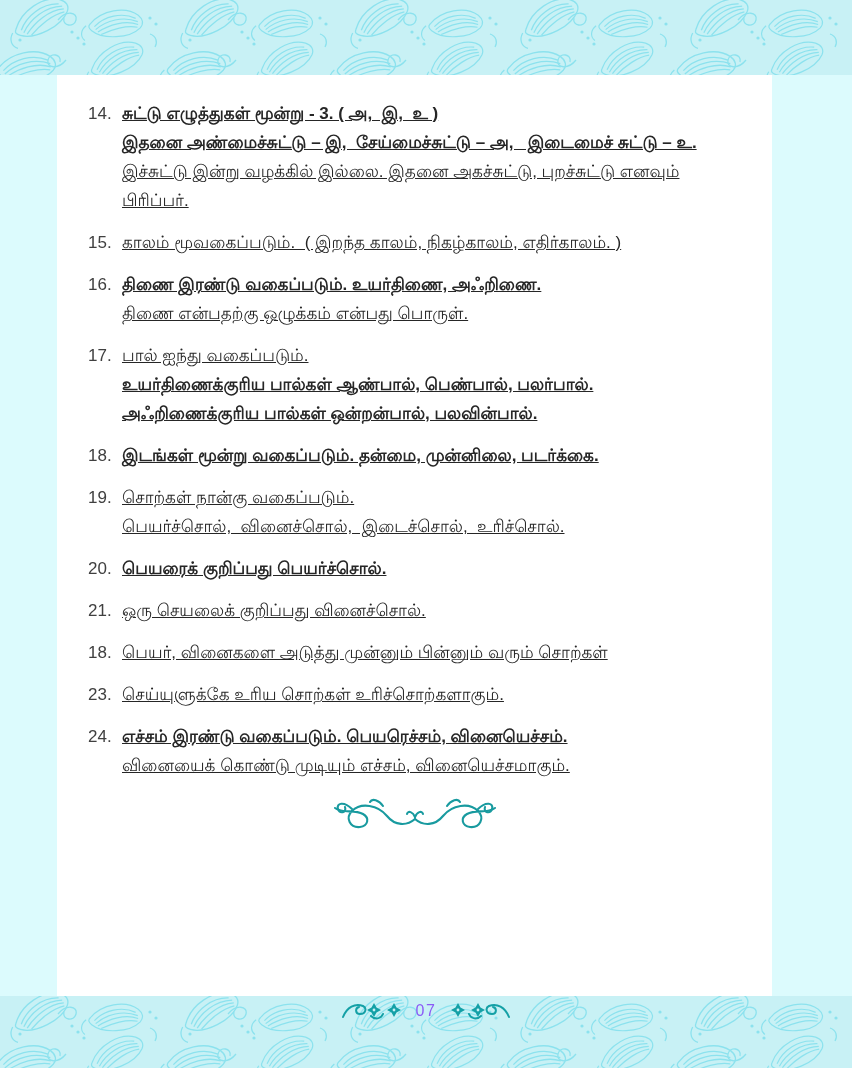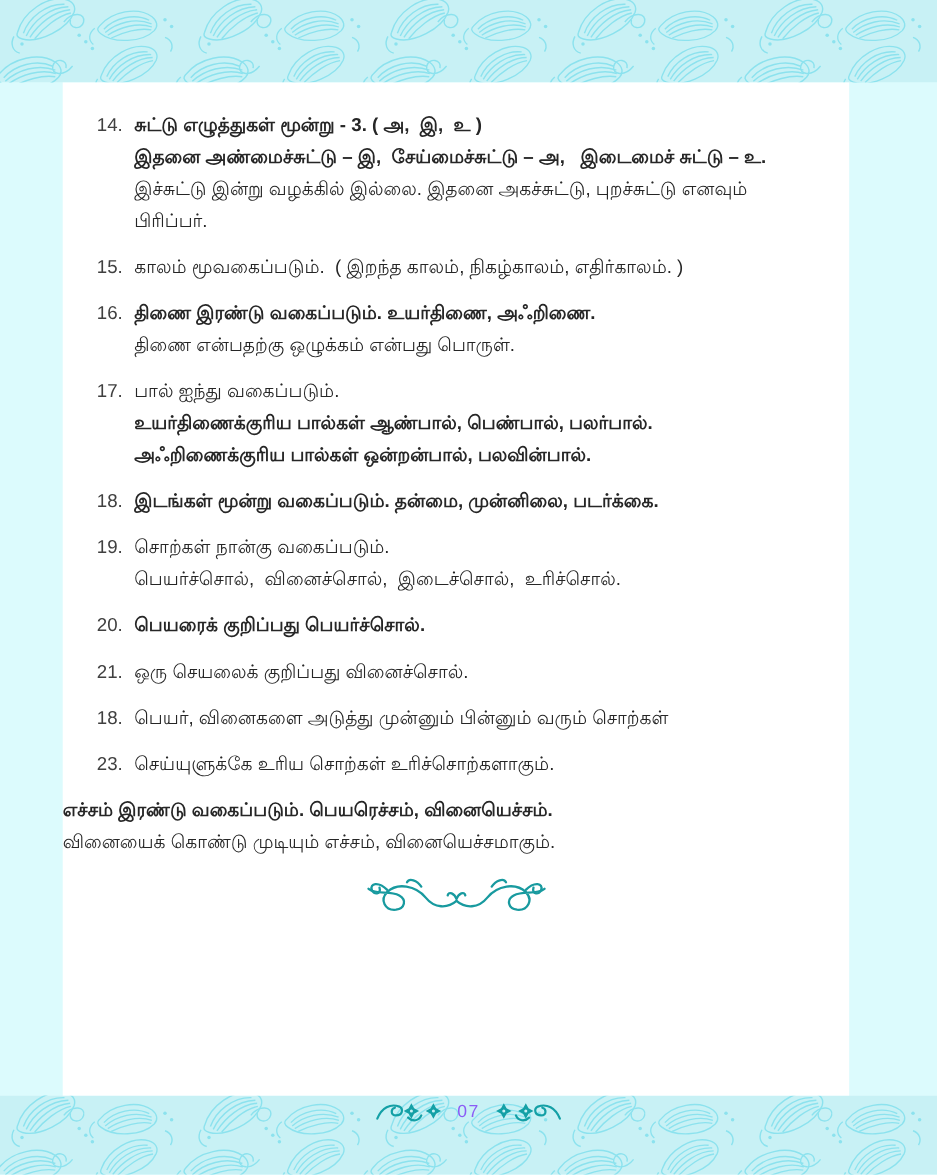--- a/index.html
+++ b/index.html
@@ -13,21 +13,21 @@
   .border-bottom{top:996px;height:72px;}
   .pl{fill:none;stroke:#8ce2ee;stroke-width:1.3;}
   .pd{fill:#8ce2ee;stroke:none;}
   .content{
     position:absolute;left:57px;top:75px;width:715px;height:921px;
     background:#ffffff;box-sizing:border-box;padding-top:24px;
     color:#262626;
   }
   .item{display:flex;margin-bottom:13px;font-size:17px;line-height:29px;}
   .num{flex:0 0 65px;box-sizing:border-box;padding-left:31px;color:#404040;}
-  .lines{flex:1;padding-right:38px;}
+  .lines{flex:1;padding-right:38px;text-decoration:underline;}
   .line{white-space:pre-wrap;}
   .line.bold{font-weight:700;}
   .divider-wrap{display:flex;justify-content:center;margin-top:16px;}
   .footer{
     position:absolute;left:0;top:4px;width:100%;
     display:flex;justify-content:center;align-items:center;gap:13px;
   }
   .pagenum{font-size:16px;color:#8b5cf6;letter-spacing:1.5px;line-height:22px;}
   .orn-stroke{fill:none;stroke-width:2;stroke-linecap:round;}
   .dv{fill:none;stroke-width:2.1;stroke-linecap:round;}
@@ -190,20 +190,21 @@
   </div>
 
   <div class="item">
     <span class="num">23.</span>
     <div class="lines">
       <div class="line">செய்யுளுக்கே உரிய சொற்கள் உரிச்சொற்களாகும்.</div>
     </div>
   </div>
 
   <div class="item">
+    <span class="num">24.</span>
     <div class="lines">
       <div class="line bold">எச்சம் இரண்டு வகைப்படும். பெயரெச்சம், வினையெச்சம்.</div>
       <div class="line">வினையைக் கொண்டு முடியும் எச்சம், வினையெச்சமாகும்.</div>
     </div>
   </div>
 
   <div class="divider-wrap">
     <svg width="172" height="40" viewBox="0 0 172 40">
       <g class="dv" stroke="#189a9f">
         <g id="dvhalf">

